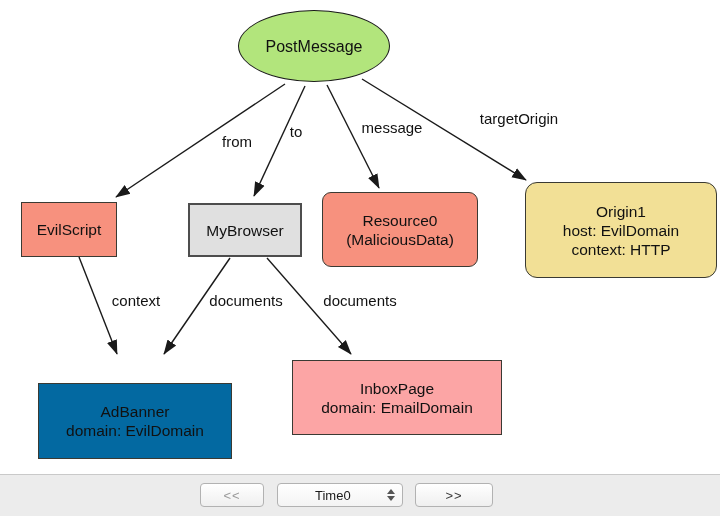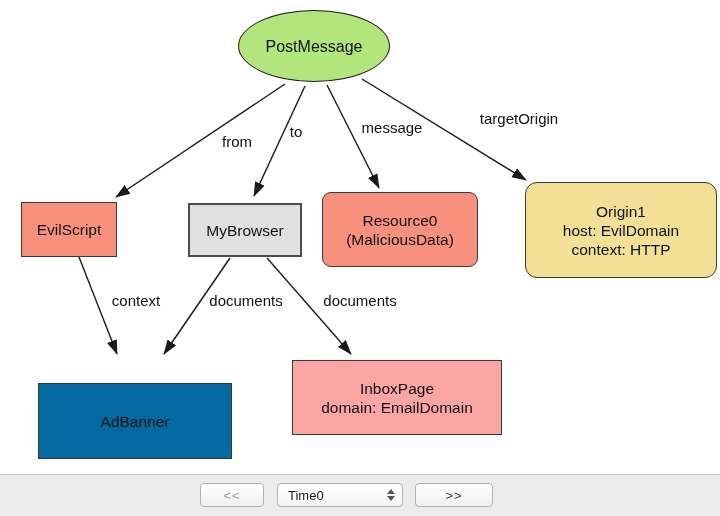--- a/index.html
+++ b/index.html
@@ -99,33 +99,34 @@
   </div>
 
   <div class="node box" style="left: 525px; top: 182px; width: 192px; height: 96px; background: rgb(242, 224, 150); border-radius: 12px;">
     <div>Origin1</div>
     <div>host: EvilDomain</div>
     <div>context: HTTP</div>
   </div>
 
   <div class="node box" style="left: 38px; top: 359px; width: 194px; height: 76px; background: #0369a1; margin-top: 24px;">
     <div>AdBanner</div>
+    <div>domain: EvilDomain</div>
   </div>
 
   <div class="node box" style="left: 292px; top: 360px; width: 210px; height: 75px; background: #fca5a5;">
     <div>InboxPage</div>
     <div>domain: EmailDomain</div>
   </div>
 
 </div>
 
 <div class="toolbar">
   <div class="tb-btn disabled" style="left:200px;width:64px;">&lt;&lt;</div>
 
-  <div class="combo" style="left:277px;width:126px;">
+  <div class="combo" style="left:277px;width:126px;padding-left:27px;">
     <div class="value">Time0</div>
     <div class="stepper">
       <div class="tri-up"></div>
       <div class="tri-down"></div>
     </div>
   </div>
 
   <div class="tb-btn enabled" style="left:415px;width:78px;">&gt;&gt;</div>
 </div>
 

